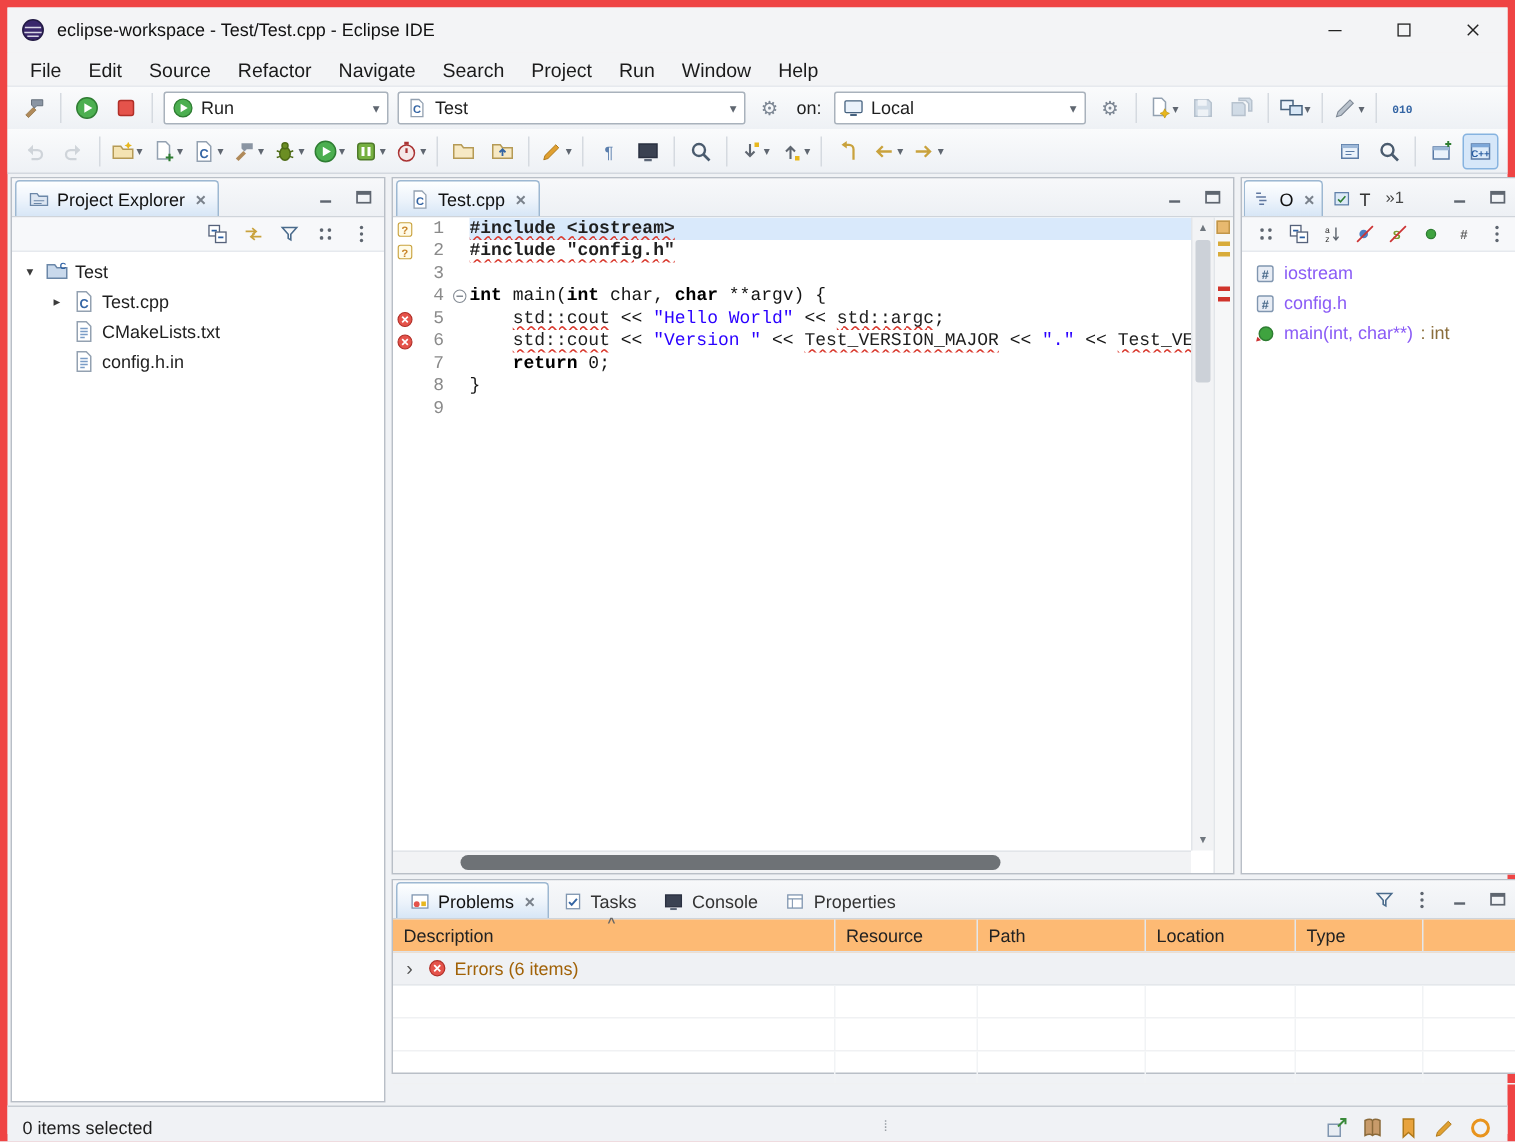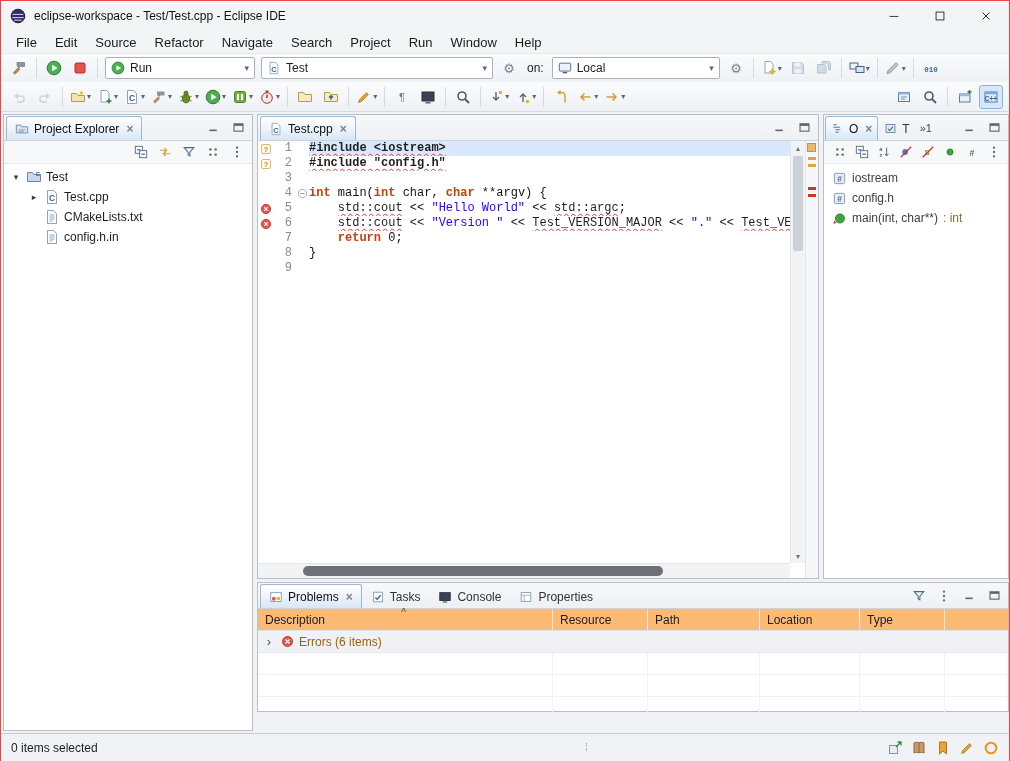--- a/index.html
+++ b/index.html
@@ -1,18 +1,18 @@
 <!DOCTYPE html>
 <html><head>
 <meta charset="utf-8">
 <style>
 *{margin:0;padding:0;box-sizing:border-box}
 html,body{width:1010px;height:761px;overflow:hidden}
 body{font-family:"Liberation Sans",sans-serif;font-size:12px;color:#1e1e1e;background:#eef0f3;position:relative}
-.win{position:absolute;inset:0;border:1px solid #ef4444;background:#f0f2f5}
+.win{position:absolute;inset:0;border:5px solid #ef4444;background:#f0f2f5}
 .icn{display:inline-flex;align-items:center;justify-content:center;flex:none}
 .icn svg{width:100%;height:100%;display:block}
 
 .titlebar{position:absolute;left:0;top:0;right:0;height:30px;background:#f3f4f6;display:flex;align-items:center;padding-left:9px}
 .title-text{margin-left:8px;font-size:12px;color:#111}
 .win-controls{margin-left:auto;display:flex;height:100%}
 .win-btn{width:46px;height:100%;display:flex;align-items:center;justify-content:center}
 
 .menubar{position:absolute;top:30px;left:0;right:0;height:22px;background:#f3f4f6;display:flex;align-items:center;padding-left:6px}
 .menu-item{padding:2px 9px;font-size:13px;color:#1b1b1b}
@@ -48,36 +48,36 @@
 .tlbl{color:#1e1e1e}
 
 #editor-panel{overflow:hidden}
 .code-area{position:absolute;left:0;right:28px;top:26px;bottom:15px;background:#fff;overflow:hidden;font-family:"Liberation Mono",monospace;font-size:12px;line-height:15px}
 .cline{display:flex;height:15px;white-space:pre}
 .g-ann{width:16px;display:inline-flex;align-items:center;justify-content:center;flex:none}
 .g-num{width:22px;text-align:right;padding-right:4px;color:#8a8a8a;flex:none}
 .g-fold{width:13px;flex:none;display:inline-flex;align-items:center;justify-content:center}
 .ctext{flex:1;overflow:hidden}
 .cline.hl .ctext{background:#d9e9fb}
-.y-kw{color:#c2410c;font-weight:bold}
+.y-kw{color:#000000;font-weight:bold}
 .y-str{color:#2a00ff}
 .y-p{color:#141414}
 .y-dir{color:#1f1f1f;font-weight:bold}
 .y-err{text-decoration:underline;text-decoration-style:wavy;text-decoration-color:#da3b30;text-decoration-thickness:1px;text-underline-offset:2px}
 .vscroll{position:absolute;right:13px;top:26px;bottom:15px;width:15px;background:#f2f3f5;border-left:1px solid #e2e5e9}
 .varrow{position:absolute;left:0;right:0;height:14px;display:flex;align-items:center;justify-content:center;font-size:7px;color:#6f767e}
 .vthumb{position:absolute;left:2px;right:2px;top:15px;height:95px;background:#ccd1d8;border-radius:2px}
 .ruler{position:absolute;right:0;top:26px;bottom:0;width:13px;background:#f6f7f8;border-left:1px solid #e2e5e9}
 .rhead{position:absolute;right:2px;top:2px;width:9px;height:9px;background:#e8b96f;border:1px solid #c2964a}
 .rmark{position:absolute;left:2px;right:2px;height:3px}
 .hscroll{position:absolute;left:0;right:28px;bottom:0;height:15px;background:#f2f3f5;border-top:1px solid #e2e5e9}
 .hthumb{position:absolute;top:2px;height:10px;left:45px;width:360px;background:#6e7276;border-radius:5px}
 
 .orow{height:20px;display:flex;align-items:center;gap:5px;padding-left:8px}
-.olbl{color:#404040}
+.olbl{color:#8b5cf6}
 .osfx{color:#8a6d3b}
 
 .psummary{height:20px;display:flex;align-items:center;padding-left:7px;color:#222;border-bottom:1px solid #eceef1}
 .phdr{height:22px;display:flex;background:#fdba74;border-bottom:1px solid #dfe3e8;position:relative}
 .hcell{height:100%;display:flex;align-items:center;padding:0 7px;border-right:1px solid #e4e7eb;color:#222;position:relative}
 .hcell.fill{flex:1;border-right:none}
 .sortmark{position:absolute;top:-3px;left:50%;margin-left:-4px;font-size:9px;color:#666;font-weight:bold}
 .prow{height:22px;display:flex;align-items:center}
 .prow.group{background:#eff1f4;border-bottom:1px solid #e4e7eb;padding-left:4px;gap:5px}
 .glbl{color:#a16207}

